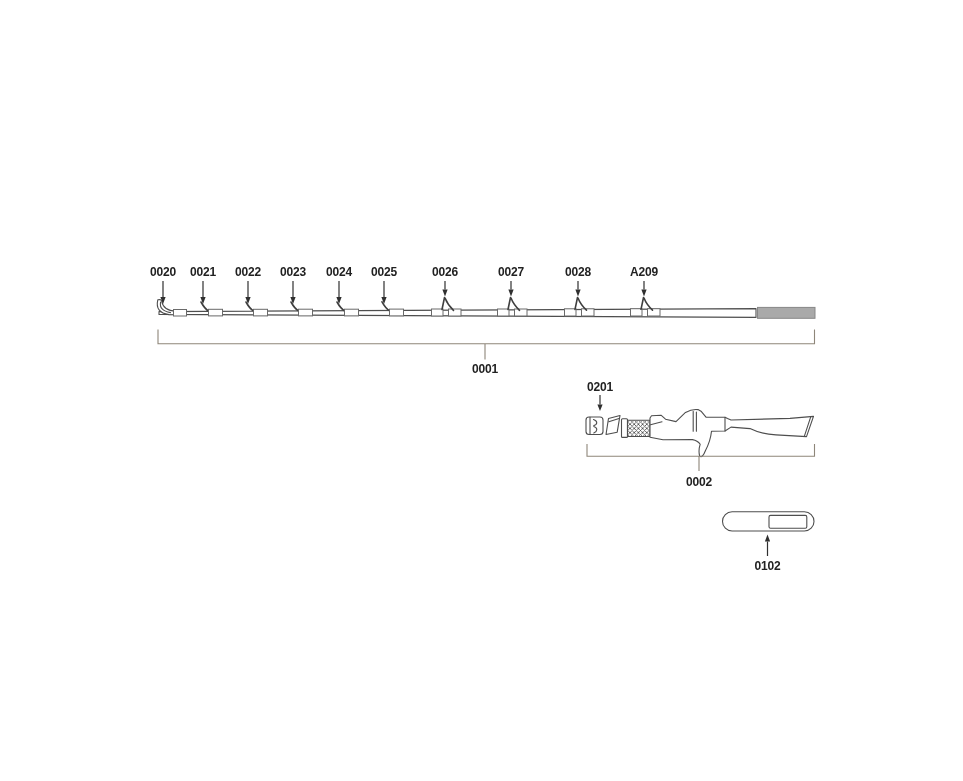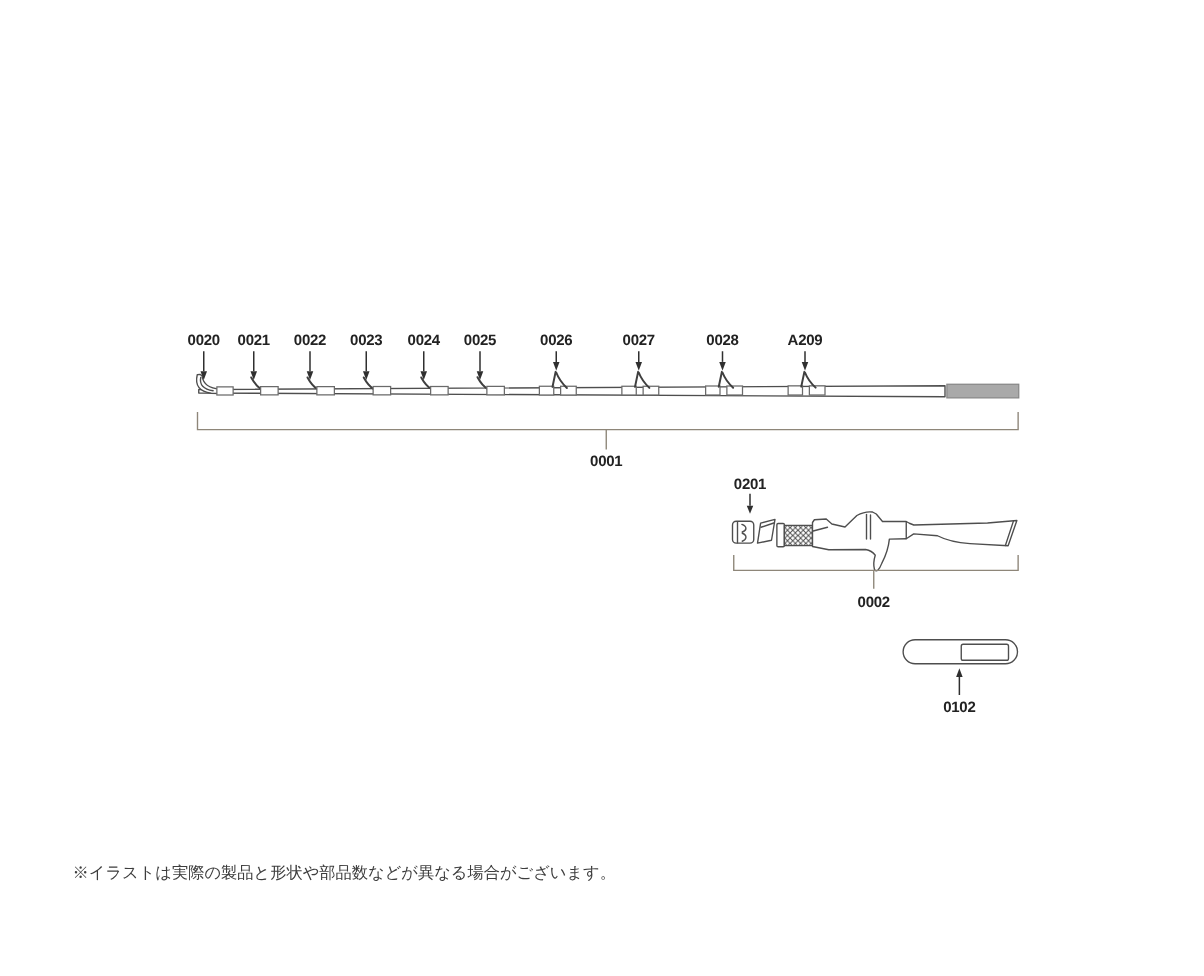--- a/index.html
+++ b/index.html
@@ -181,14 +181,13 @@
 
     <g id="strap-part">
       <rect class="ln" x="722.5" y="511.8" width="91.5" height="19.2" rx="9.6"></rect>
       <rect class="ln" x="769" y="515.4" width="37.8" height="12.8" rx="1.5"></rect>
       <line class="arrow-line" x1="767.5" y1="556" x2="767.5" y2="541.5"></line>
       <polygon class="arrow-head" points="767.5,534.5 764.9,541.5 770.1,541.5"></polygon>
       <text class="part-label" x="767.5" y="569.5" text-anchor="middle">0102</text>
     </g>
   </svg>
 
-  <div class="footer-note" id="note-1">※イラストは実際の製品と形状や部品数などが異なる場合がございます。</div>
 </div>
 
 </body></html>

